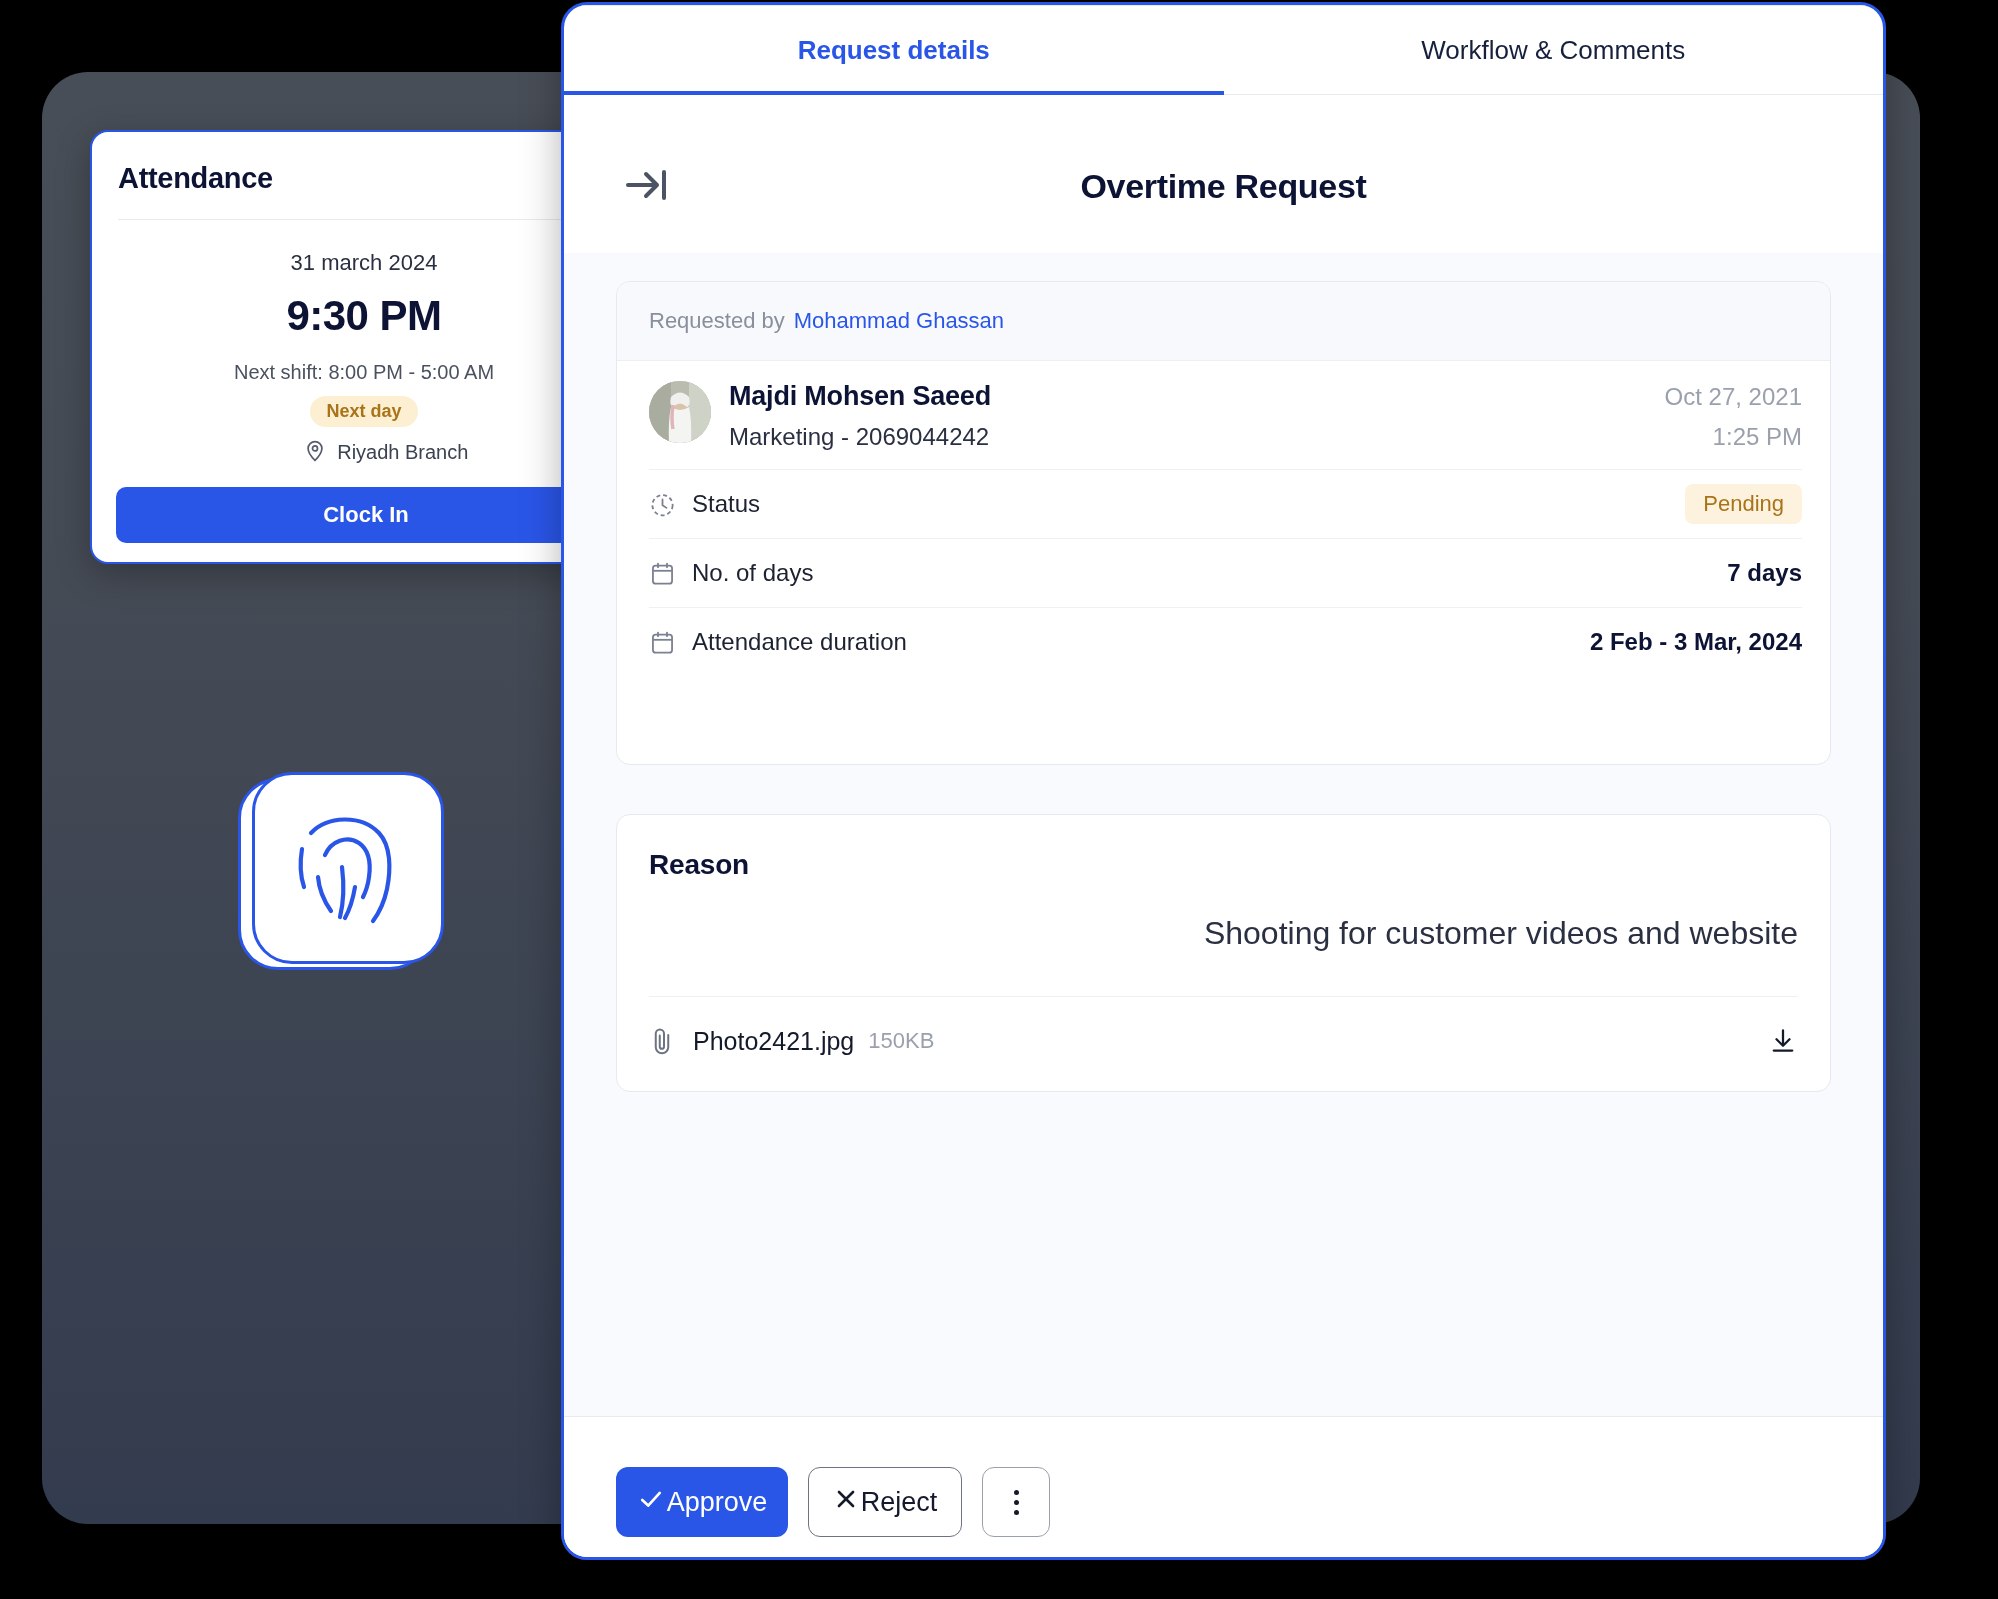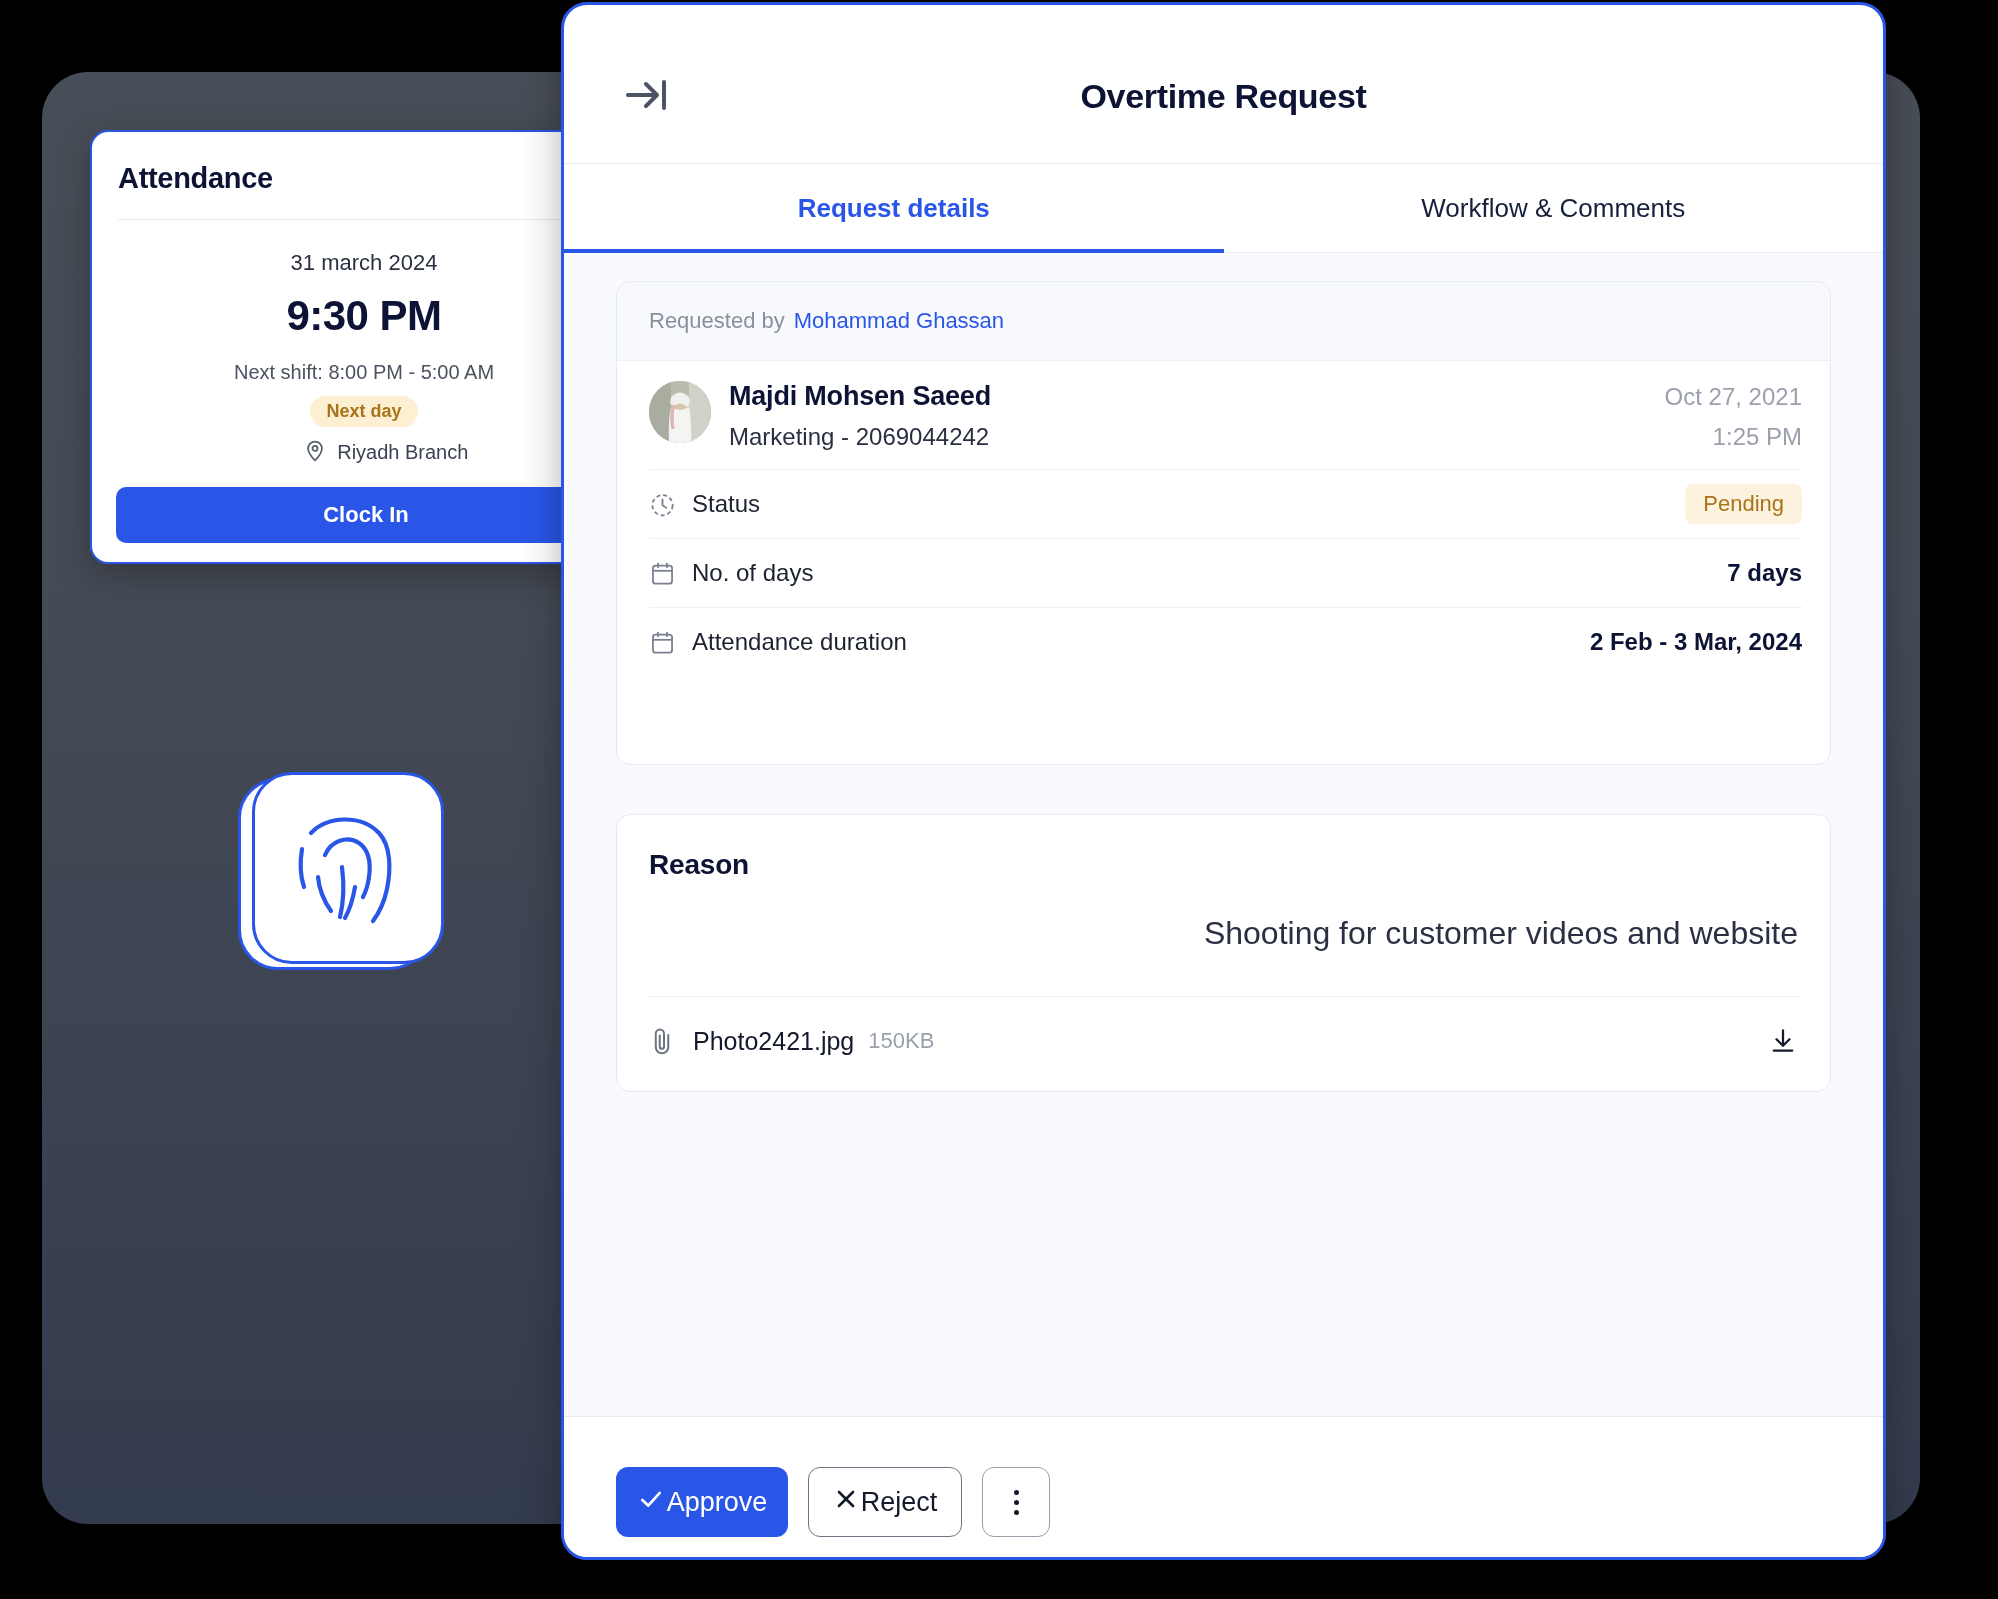--- a/index.html
+++ b/index.html
@@ -492,34 +492,34 @@
           <circle cx="9" cy="8.4" r="2.5" stroke="#555c6c" stroke-width="1.7"></circle>
         </svg>
       </span>
       <span>Riyadh Branch</span>
     </div>
     <button class="att-clockin">Clock In</button>
   </div>
 
   <div id="request-panel">
 
+    <div id="tabs">
+      <div class="tab active">Request details</div>
+      <div class="tab">Workflow &amp; Comments</div>
+    </div>
+
     <div id="panel-header">
       <div id="collapse-icon">
         <svg width="46" height="36" viewBox="0 0 46 36" fill="none">
           <path d="M4 18 H32" stroke="#4b5364" stroke-width="4" stroke-linecap="round"></path>
           <path d="M22 7 L33 18 L22 29" stroke="#4b5364" stroke-width="4" stroke-linecap="round" stroke-linejoin="round" fill="none"></path>
           <path d="M40 5 V31" stroke="#4b5364" stroke-width="4" stroke-linecap="round"></path>
         </svg>
       </div>
       <div id="panel-title">Overtime Request</div>
-    </div>
-
-    <div id="tabs">
-      <div class="tab active">Request details</div>
-      <div class="tab">Workflow &amp; Comments</div>
     </div>
 
     <div id="panel-body">
 
       <div id="details-card" class="card">
 
         <div id="requested-by">
           <span>Requested by</span>
           <span class="requester">Mohammad Ghassan</span>
         </div>

